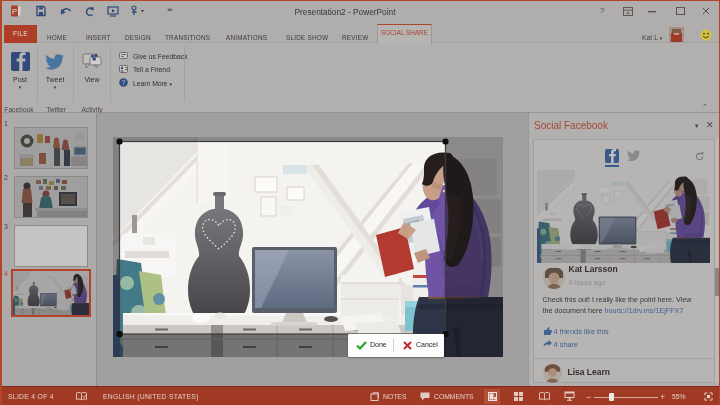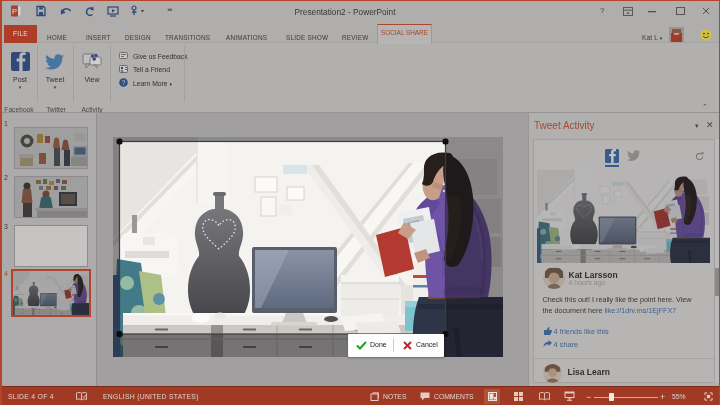--- a/index.html
+++ b/index.html
@@ -384,21 +384,21 @@
       </svg>
     <span class="abs" style="left:22px;top:7px;">Done</span>
     <div class="abs" style="left:44.5px;top:4px;width:1px;height:14px;background:#d0d0d0;"></div>
     <svg class="abs" style="left:55px;top:7px" width="9" height="9" viewBox="0 0 9 9">
         <path d="M1,1 L8,8 M8,1 L1,8" stroke="#c0282d" stroke-width="2"></path>
       </svg>
     <span class="abs" style="left:68px;top:7px;">Cancel</span>
   </div>
 
   <div id="rpanel" class="abs">
-    <div id="rptitle" class="abs">Tweet Activity</div>
+    <div id="rptitle" class="abs">Social Facebook</div>
     <div class="abs" style="left:166px;top:9px;font-size:7px;color:#4a4747;">▾</div>
     <div class="abs" style="left:177px;top:7px;font-size:9px;color:#4a4747;">✕</div>
     <div id="rpcard" class="abs">
       <svg class="abs" style="left:71px;top:9px" width="14" height="14" viewBox="0 0 14 14">
           <rect width="14" height="14" rx="1.5" fill="#3b5a8c"></rect>
           <path d="M8.6,14 V7.2 h2 l.3-2.3 h-2.3 V3.4 c0-.7.2-1.1 1.2-1.1 h1.2 V.2 C10.7.1 9.9,0 9.1,0 7.3,0 6.1,1.1 6.1,3.1 v1.8 H4.1 v2.3 h2 V14 Z" fill="#c3c1c1"></path>
         </svg>
       <div class="abs" style="left:71px;top:24.5px;width:14px;height:2px;background:#3b5a8c;"></div>
       <svg class="abs" style="left:93px;top:10px" width="14" height="12" viewBox="0 0 20 17">
           <path d="M19,2.2 c-.7.3-1.4.5-2.2.6 .8-.5 1.4-1.2 1.7-2.1 -.7.4-1.6.8-2.4.9 C15.4.7 14.4.2 13.3.2 c-2.1 0-3.9 1.7-3.9 3.9 0 .3 0 .6.1.9 C6.3 4.8 3.4 3.3 1.5 1 1.2 1.6 1 2.3 1 3 c0 1.3.7 2.5 1.7 3.2 -.6 0-1.2-.2-1.8-.5 0 1.9 1.4 3.5 3.1 3.8 -.3.1-.7.1-1 .1 -.2 0-.5 0-.7-.1 .5 1.6 1.9 2.7 3.6 2.7 -1.3 1-3 1.6-4.8 1.6 -.3 0-.6 0-.9-.1 1.7 1.1 3.8 1.8 6 1.8 7.2 0 11.1-6 11.1-11.1 v-.5 C17.9 3.6 18.5 3 19 2.2 Z" fill="#8b8888"></path>
@@ -420,23 +420,23 @@
             </clipPath>
           </defs>
           <g clip-path="url(#av1)">
             <rect width="22" height="22" fill="#cdc2b4"></rect>
             <path d="M2,1 h18 v10 h-18 Z" fill="#6b5847"></path>
             <circle cx="11" cy="11" r="5.5" fill="#c2a38c"></circle>
             <path d="M4,22 C5,15 17,15 18,22 Z" fill="#8a7260"></path>
             <rect width="22" height="22" fill="#2a2a30" opacity=".18"></rect>
           </g>
         </svg>
-      <div class="abs" style="left:35px;top:130px;font-size:8.5px;font-weight:bold;color:#332f2f;">Kat Larsson</div>
+      <div class="abs" style="left:35px;top:124px;font-size:8.5px;font-weight:bold;color:#332f2f;">Kat Larsson</div>
       <div class="abs" style="left:35px;top:139px;font-size:7px;color:#8d8a8a;">4 hours ago</div>
-      <div class="abs" style="left:9px;top:154px;width:172px;font-size:7.2px;color:#3a3737;line-height:11px;">Check this out! I really like the point here. View<br>the document here <span style="color:#3f6390">like://1drv.ms/1EjFFX7</span></div>
+      <div class="abs" style="left:9px;top:154px;width:172px;font-size:7.2px;color:#3a3737;line-height:11px;">Check this out! I really like the point here. View<br>the document here <span style="color:#3f6390">hours://1drv.ms/1EjFFX7</span></div>
       <div class="abs" style="left:9px;top:186px;font-size:7.4px;color:#3f6390;">
         <svg width="9" height="9" viewBox="0 0 9 9" style="vertical-align:-1px">
             <path d="M1,4 h2 v5 h-2 Z M3,4.5 L5.5,1 c.8,0 1.2.6.9,1.5 L5.8,4 h2.4 c.7,0 1,.7.7,1.3 l-1.2,3 c-.2.5-.6.7-1,.7 H3 Z" fill="#3f6390"></path>
           </svg>
         4 friends like this
       </div>
       <div class="abs" style="left:9px;top:200px;font-size:7.4px;color:#3f6390;">
         <svg width="9" height="8" viewBox="0 0 9 8" style="vertical-align:-1px">
             <path d="M5.5,0 L9,3 5.5,6 V4.2 C3,4.2 1.5,5.2 0.5,7.5 0.5,4 2.5,2 5.5,1.8 Z" fill="#3f6390"></path>
           </svg>

